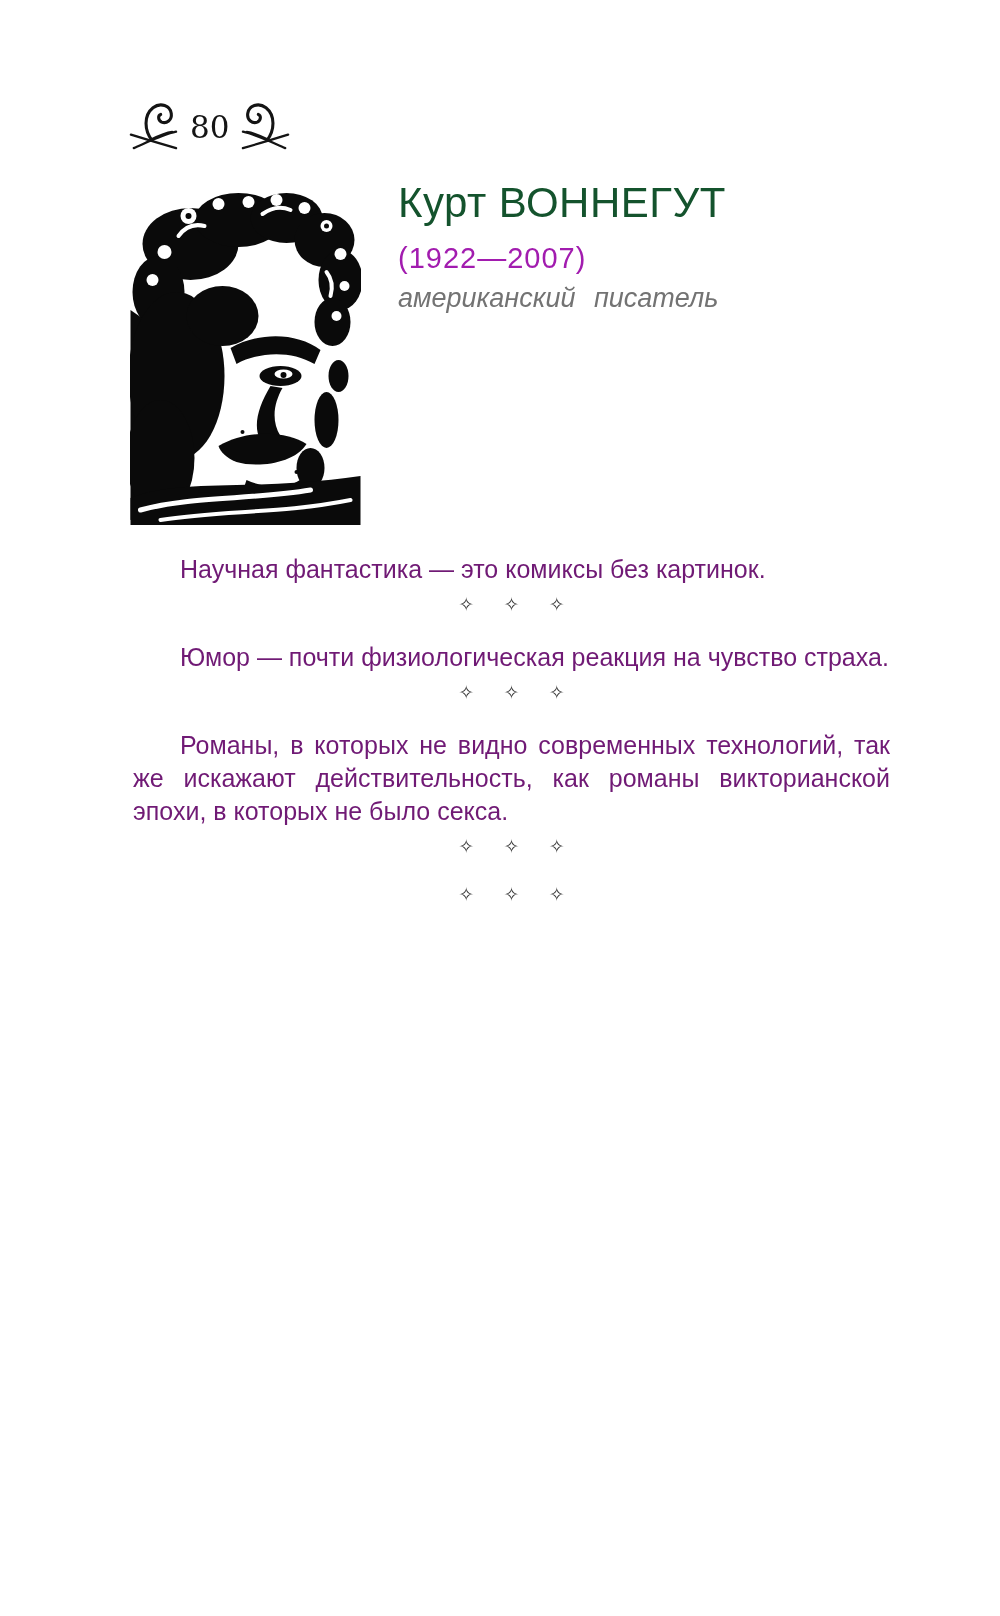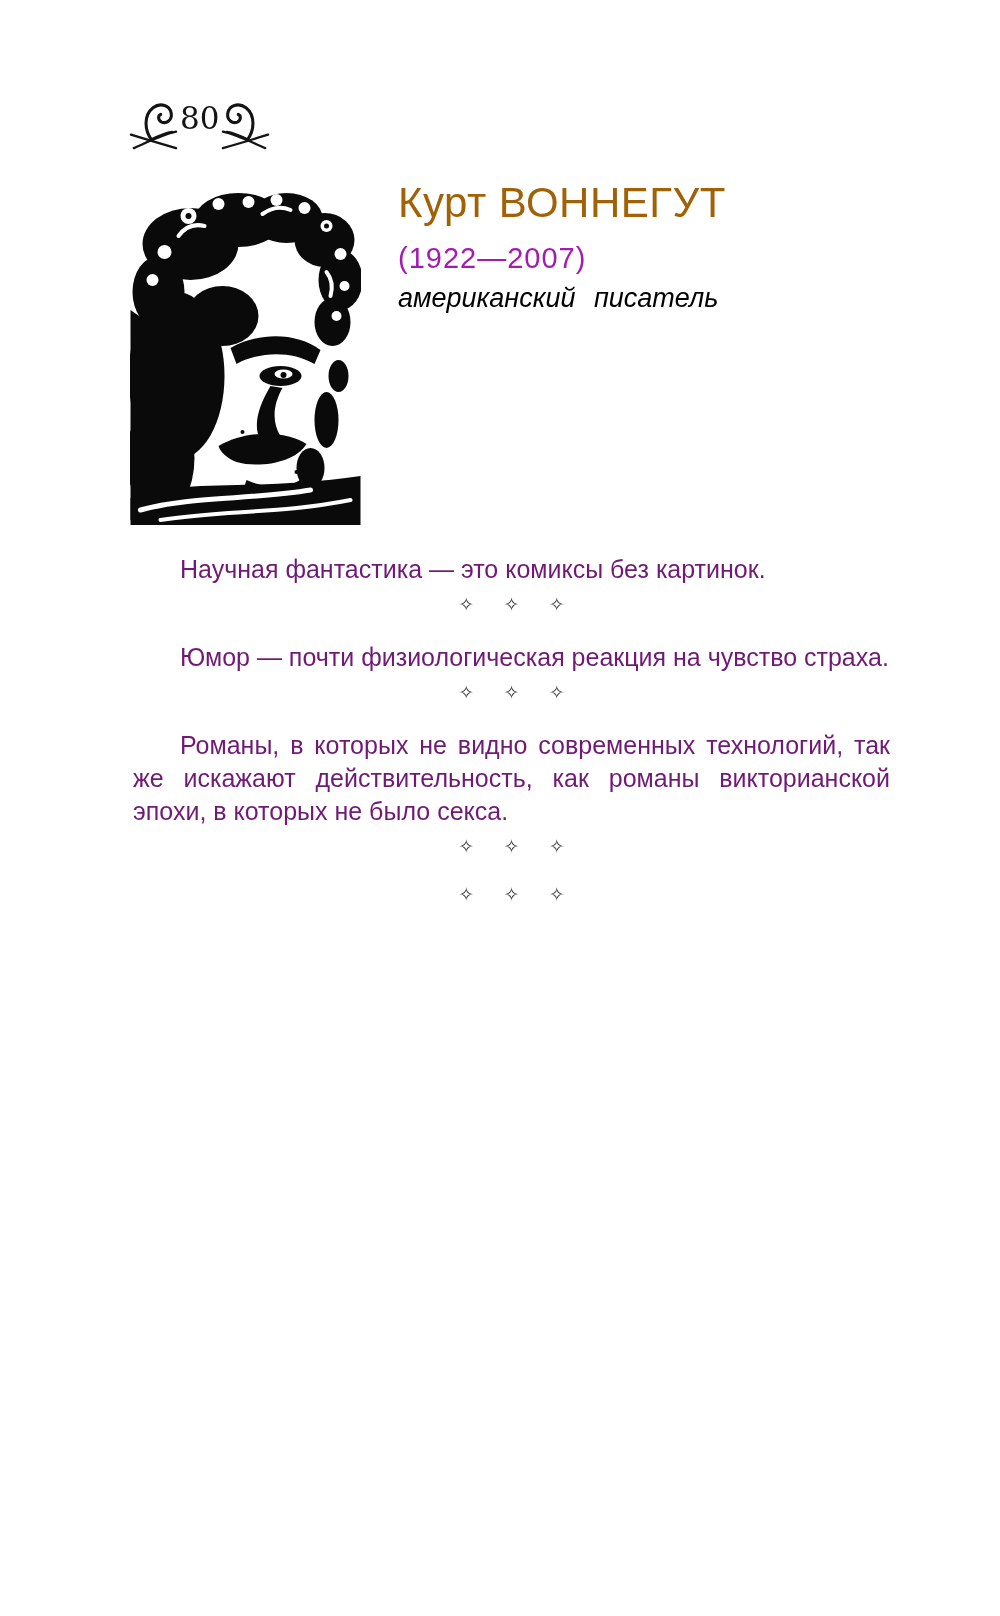--- a/index.html
+++ b/index.html
@@ -11,21 +11,22 @@
     font-family: "Liberation Sans", sans-serif;
     color: #161616;
     overflow: hidden;
   }
   
   .page-header {
     position: absolute;
     left: 128px;
     top: 98px;
     display: flex;
-    align-items: flex-start;
+    align-items: center;
+    gap: 10px;
   }
   .flourish { width: 50px; height: 54px; display: inline-block; }
   .flourish svg { width: 100%; height: 100%; }
   .flourish.flipped svg { transform: scaleX(-1); }
   .page-number {
     font-family: "DejaVu Serif", serif;
     font-size: 31px;
     color: #141414;
     padding: 0 2px;
     transform: translateY(2px);
@@ -44,35 +45,35 @@
     position: absolute;
     left: 398px;
     top: 180px;
     width: 480px;
   }
   .author-name {
     margin: 0;
     font-size: 42px;
     font-weight: 400;
     letter-spacing: 0.5px;
-    color: #a16207;
+    color: #14532d;
     line-height: 1.1;
   }
   .author-years {
     margin-top: 16px;
     font-size: 29px;
     letter-spacing: 1px;
     color: #a21caf;
   }
   .author-role {
     margin-top: 8px;
     font-size: 27px;
     font-style: italic;
     word-spacing: 11px;
-    color: #000000;
+    color: #737373;
   }
   
   .quotes {
     position: absolute;
     left: 133px;
     top: 553px;
     width: 757px;
   }
   .quote {
     margin: 0;

